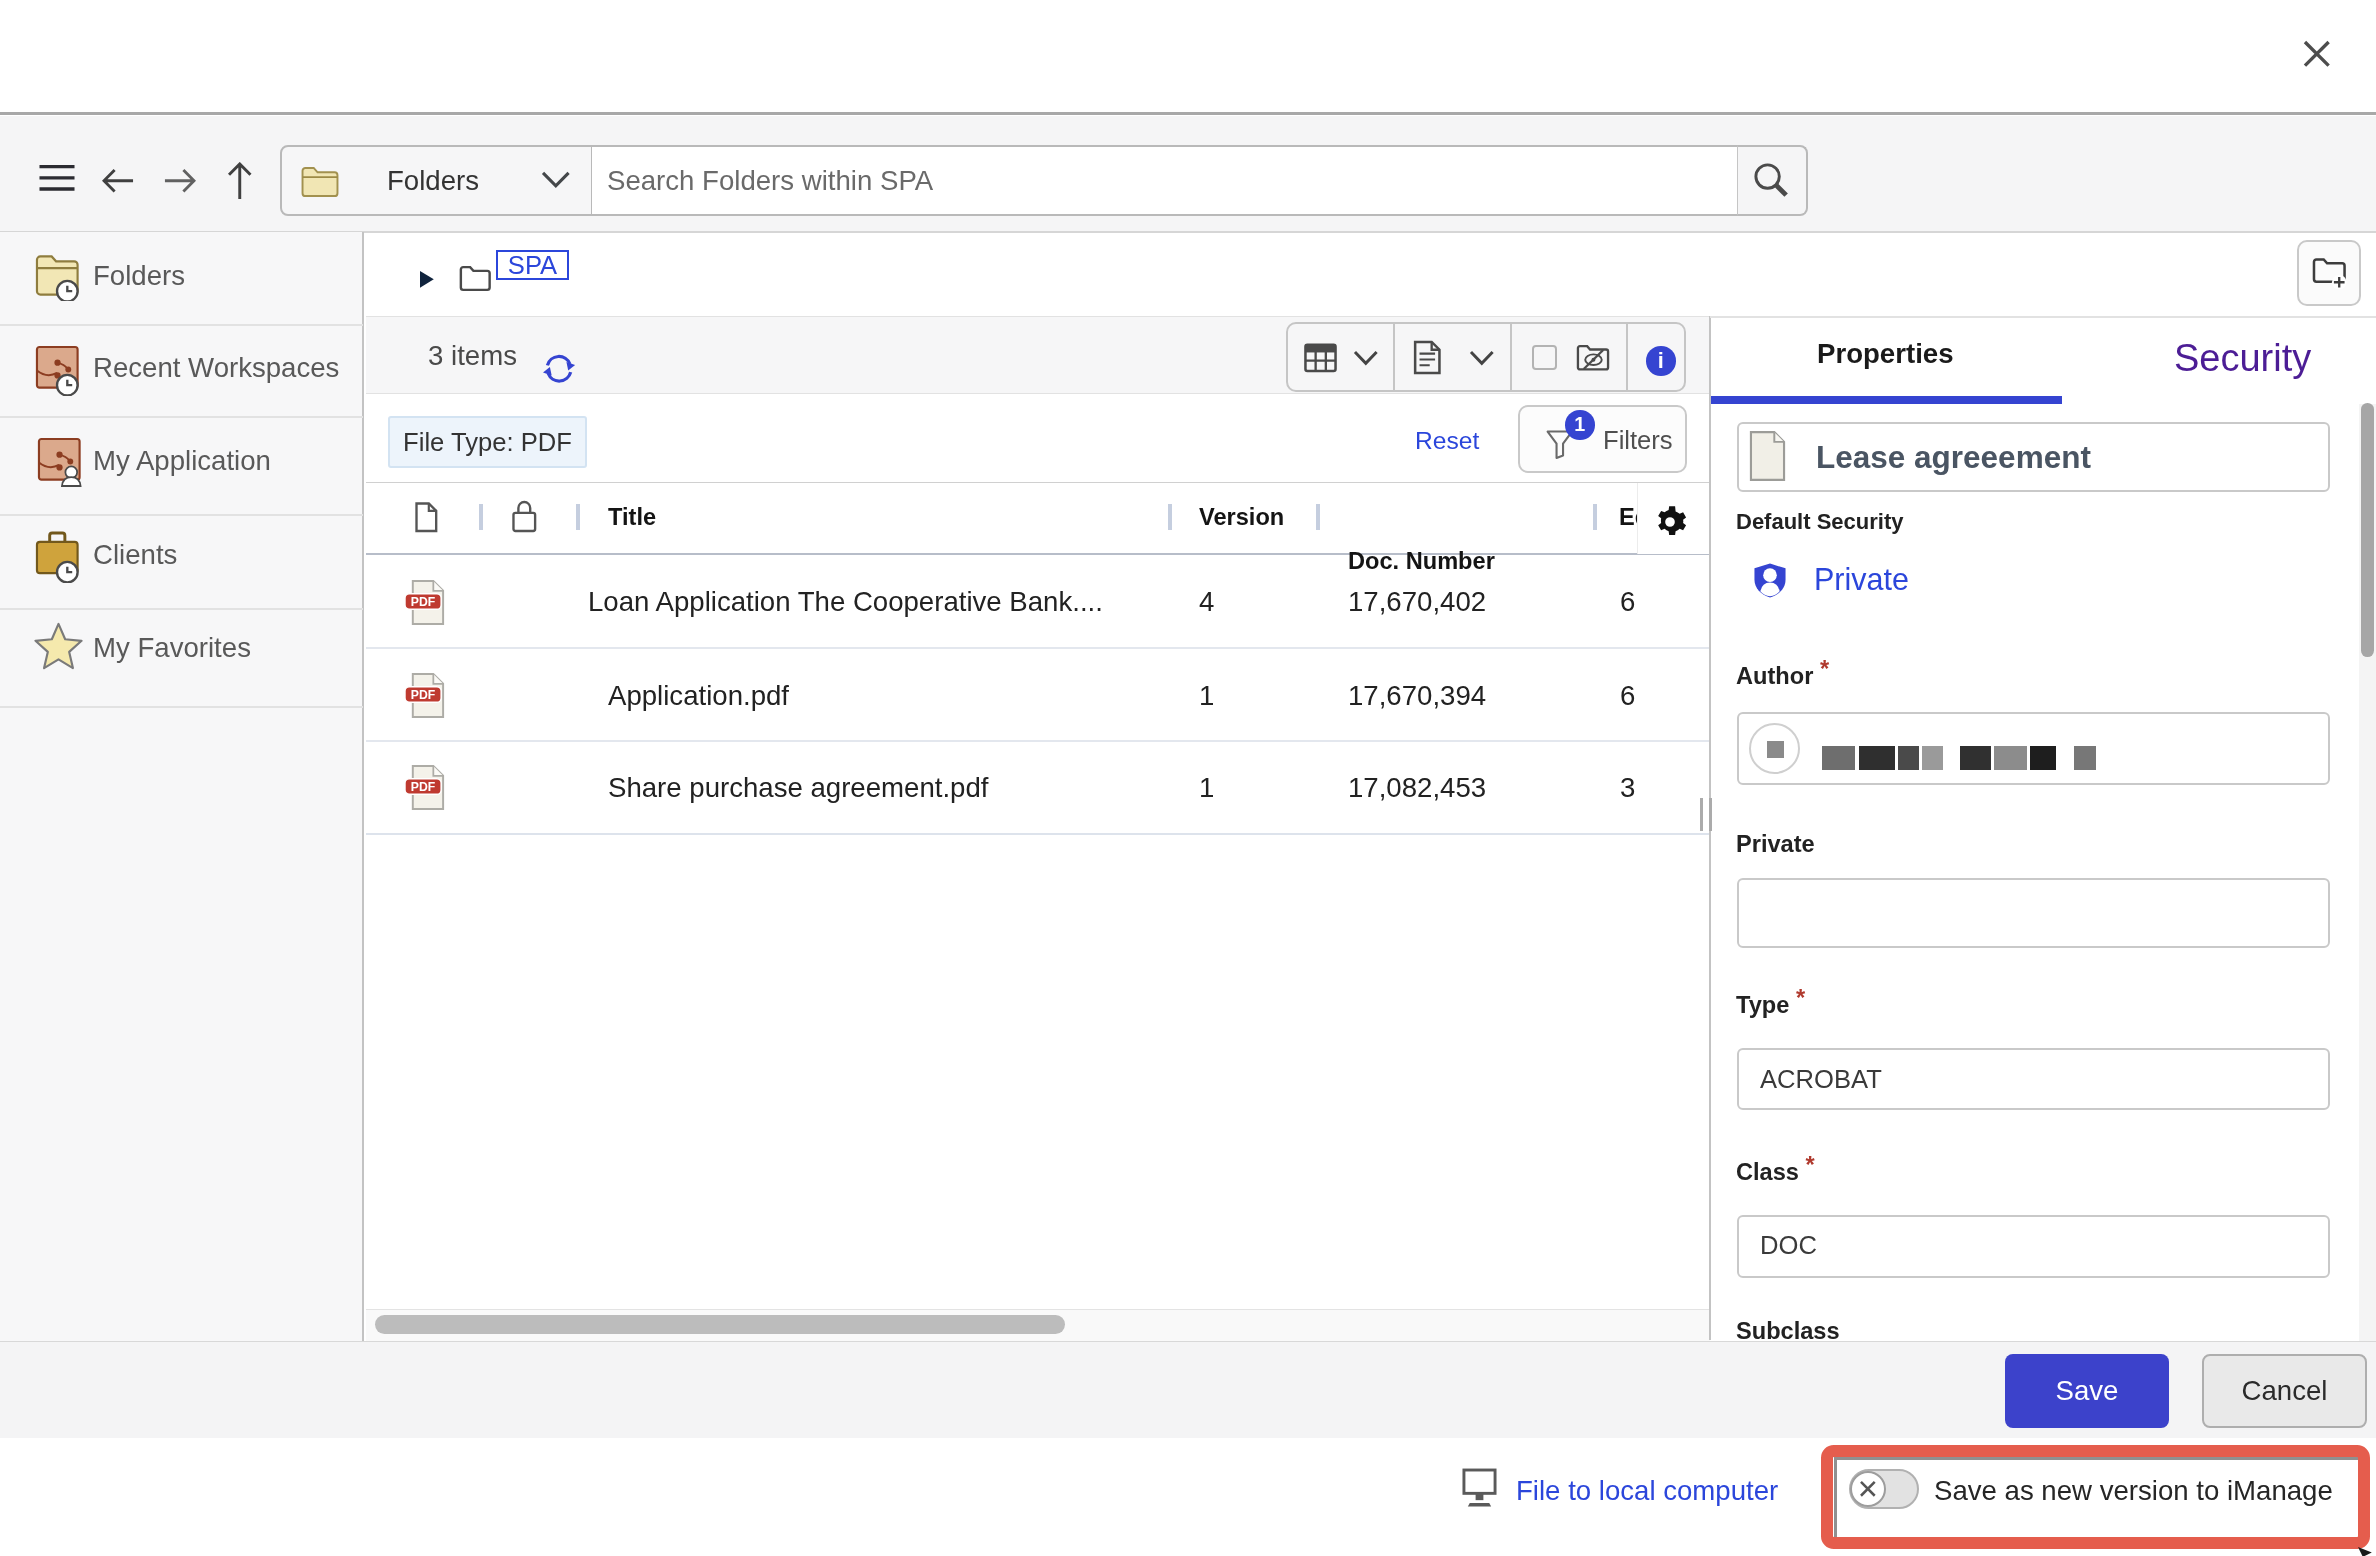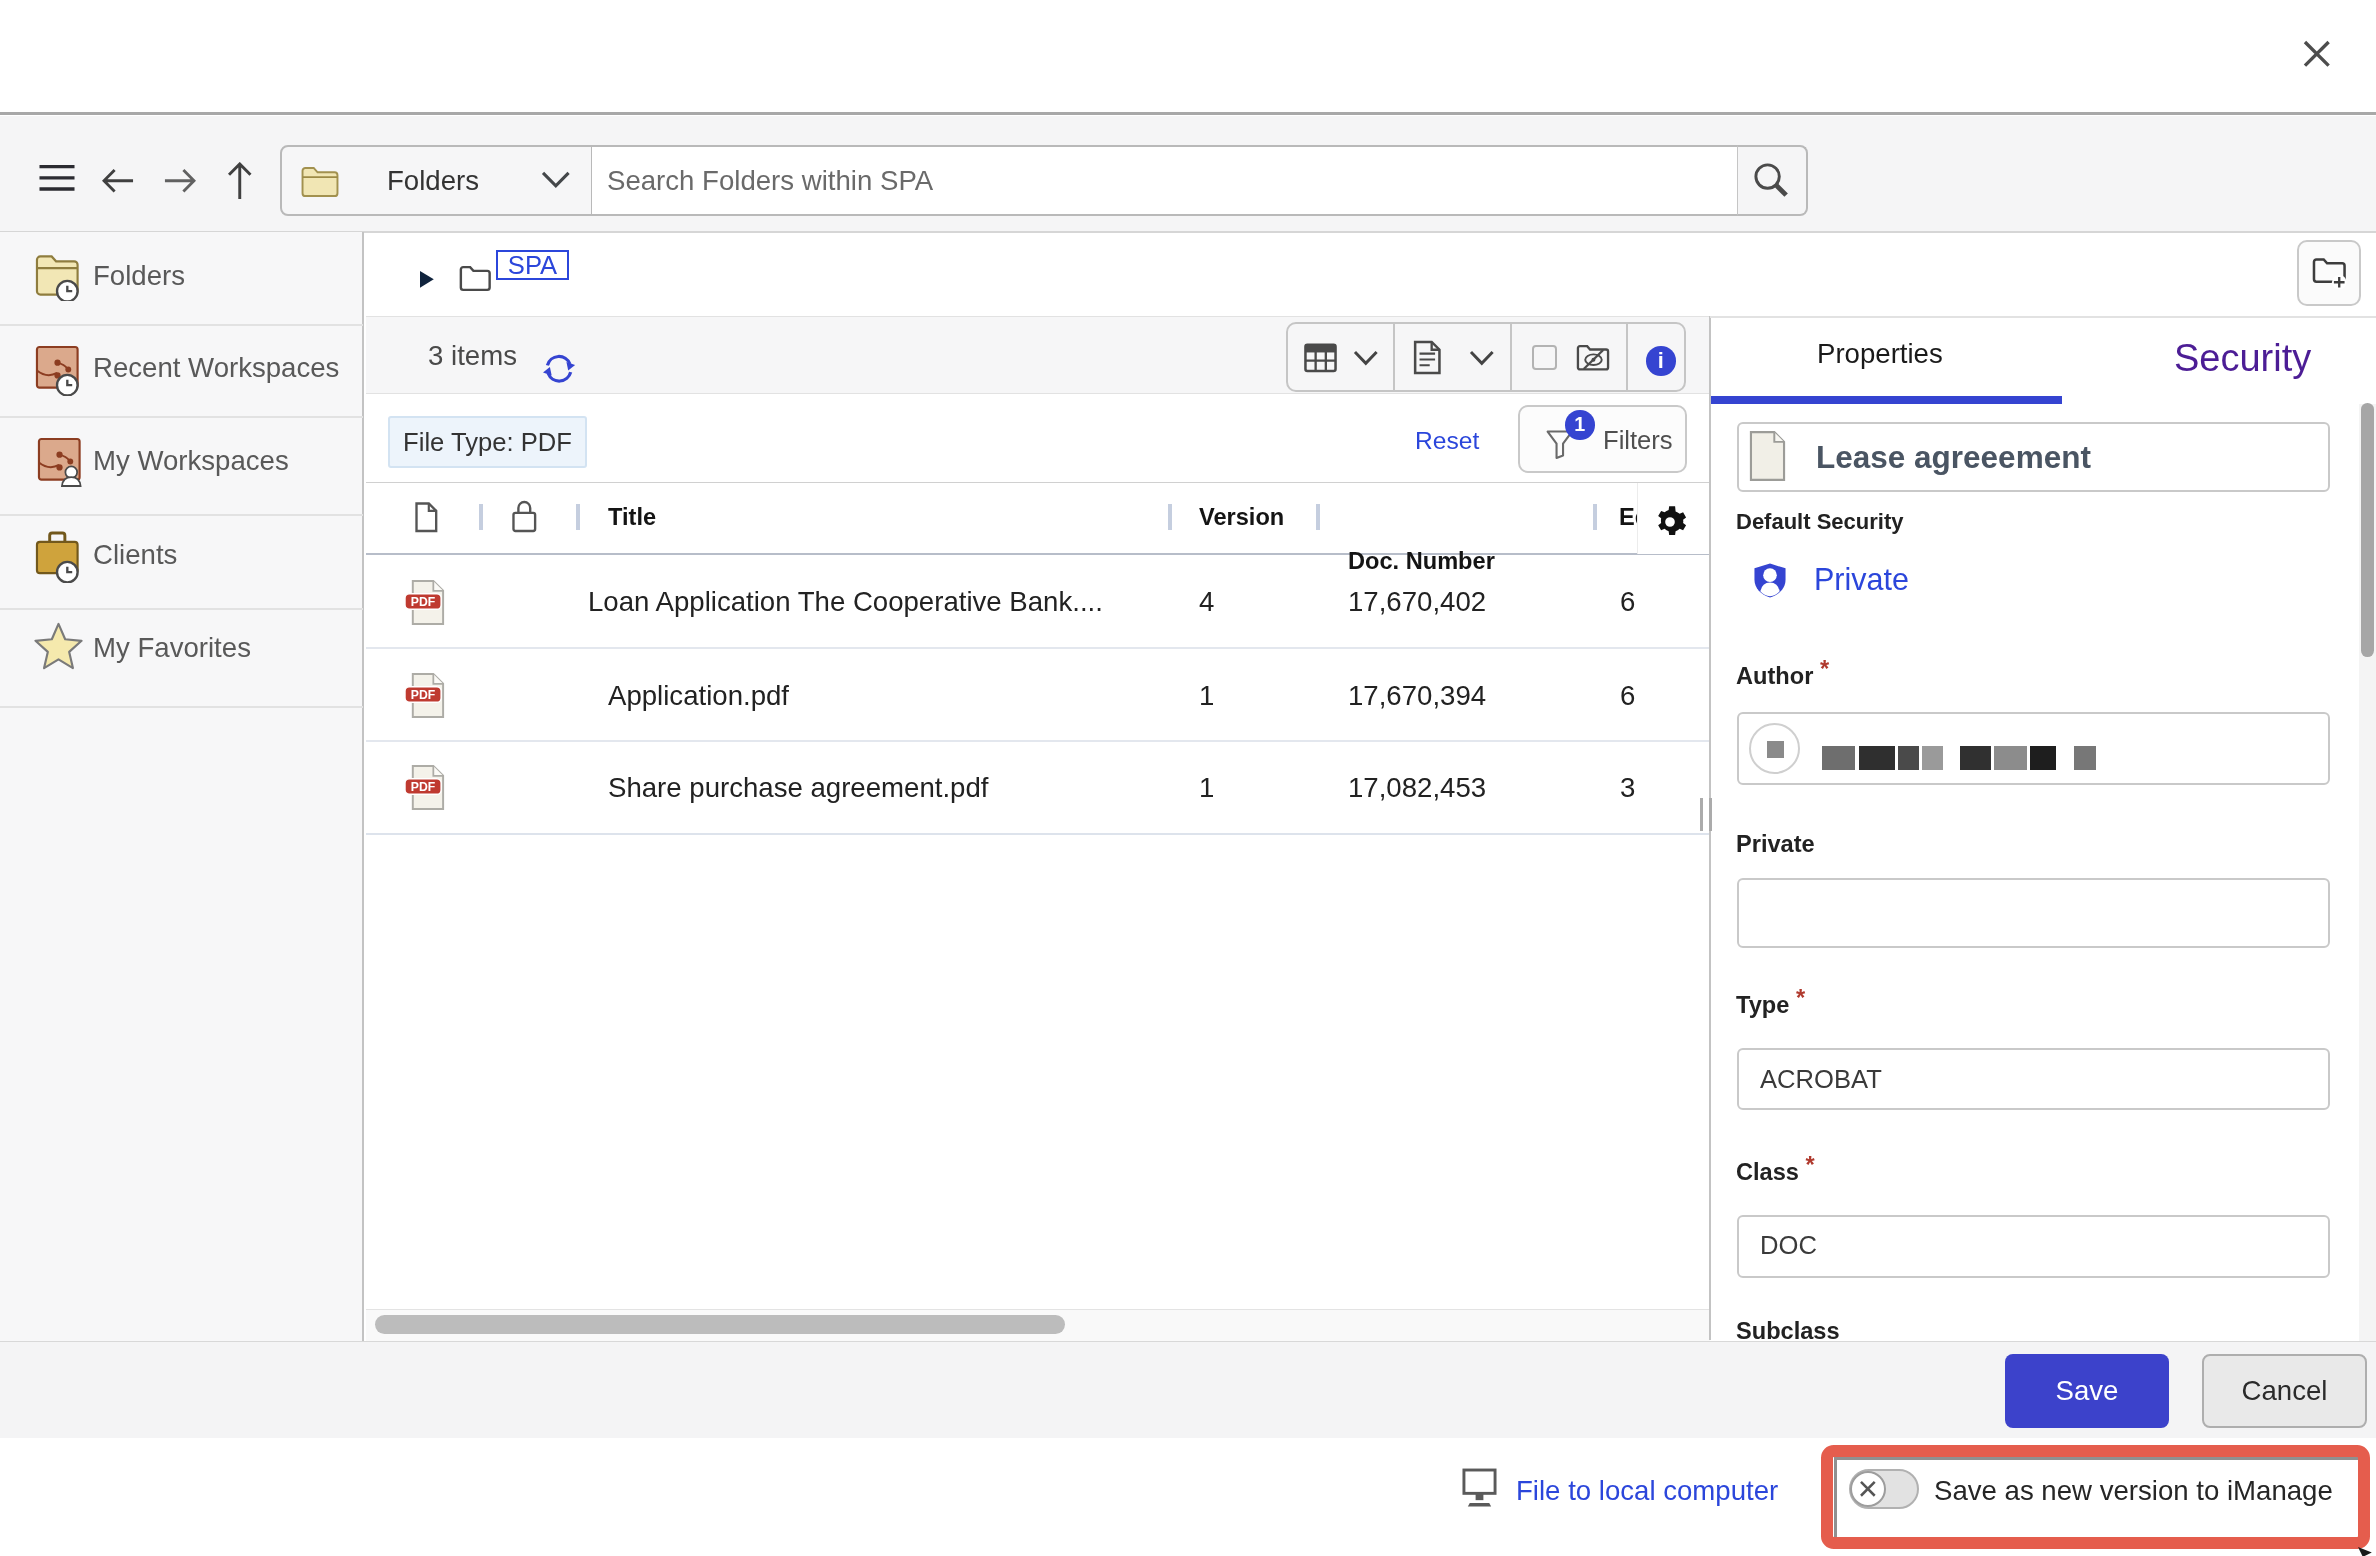--- a/index.html
+++ b/index.html
@@ -88,21 +88,21 @@
     <path d="M2 26 Q 12 34 22.5 28.5" stroke="#8c3d21" stroke-width="2" fill="none"></path>
     <circle cx="23" cy="18" r="3.2" fill="#8c3d21"></circle>
     <circle cx="23" cy="31" r="3.2" fill="#8c3d21"></circle>
     <path d="M23 18 Q 30 20 33 24" stroke="#8c3d21" stroke-width="2" fill="none"></path>
     <circle cx="34" cy="25" r="3" fill="#8c3d21"></circle>
     <g transform="translate(24,28)">
       <circle cx="11" cy="8" r="6" fill="#fff" stroke="#4a4a4a" stroke-width="1.8"></circle>
       <path d="M1.5 22 q1 -9 9.5 -9 q8.5 0 9.5 9 Z" fill="#fff" stroke="#4a4a4a" stroke-width="1.8"></path>
     </g>
   </svg>
-  <div class="abs" style="left:93px; top:445px; font-size:27.6px; color:#595959;">My Workspaces</div>
+  <div class="abs" style="left:93px; top:445px; font-size:27.6px; color:#595959;">My Application</div>
 
   <svg class="abs" style="left:35px; top:530px;" width="47" height="53" viewBox="0 0 48 54">
     <rect x="2" y="12" width="41.5" height="32" rx="3" fill="#cfa33c" stroke="#72581c" stroke-width="2.2"></rect>
     <path d="M15 12 V5.5 a2.5 2.5 0 0 1 2.5 -2.5 H28 a2.5 2.5 0 0 1 2.5 2.5 V12" fill="none" stroke="#72581c" stroke-width="3"></path>
     <circle cx="33" cy="43" r="10.5" fill="#fff" stroke="#4a4a4a" stroke-width="2.4"></circle>
     <path d="M33 37.5 V43 H38" stroke="#4a4a4a" stroke-width="2.4" fill="none"></path>
   </svg>
   <div class="abs" style="left:93px; top:539px; font-size:27.6px; color:#595959;">Clients</div>
 
   <svg class="abs" style="left:33px; top:621px;" width="51" height="51" viewBox="0 0 52 52">
@@ -231,21 +231,21 @@
 
   <div class="abs" style="left:366px; top:1309px; width:1344px; height:31.5px; background:#f9f9f9; border-top:1.5px solid #e3e3e3;"></div>
   <div class="abs" style="left:375px; top:1315px; width:690px; height:18.7px; background:#bcbcbc; border-radius:9.4px;"></div>
 
   <div class="abs" style="left:1709px; top:316px; width:2px; height:1024px; background:#c3c3c3;"></div>
   <div class="abs" style="left:1700px; top:798px; width:2.5px; height:33px; background:#ababab;"></div>
   <div class="abs" style="left:1709px; top:798px; width:2.5px; height:33px; background:#ababab;"></div>
 
   <div class="abs" style="left:1711px; top:316px; width:665px; height:88px; background:#fff;"></div>
   <div class="abs" style="left:1710px; top:316px; width:666px; height:1.5px; background:#e2e2e2;"></div>
-  <div class="abs" style="left:1817px; top:338px; font-size:27.6px; font-weight:400; color:#1a1a1a;">Properties</div>
+  <div class="abs" style="left:1817px; top:338px; font-size:27.6px; font-weight:700; color:#1a1a1a;">Properties</div>
   <div class="abs" style="left:2174px; top:337px; font-size:38px; color:#4c1d95;">Security</div>
   <div class="abs" style="left:1711px; top:396px; width:351px; height:7.9px; background:#3544d1;"></div>
 
   <div class="abs" style="left:1737px; top:422px; width:593px; height:70px; border:2px solid #c9c9c9; border-radius:5.9px;"></div>
   <svg class="abs" style="left:1749px; top:430px;" width="37" height="52" viewBox="0 0 38 53">
     <path d="M2 2 H26 L36 12 V51 H2 Z" fill="#f1efe7" stroke="#9c9c98" stroke-width="2.2"></path>
     <path d="M26 2 V12 H36" fill="#f8f7f2" stroke="#9c9c98" stroke-width="2"></path>
   </svg>
   <div class="abs" style="left:1816px; top:439px; font-size:31.5px; font-weight:700; color:#4a5563;">Lease agreeement</div>
 

